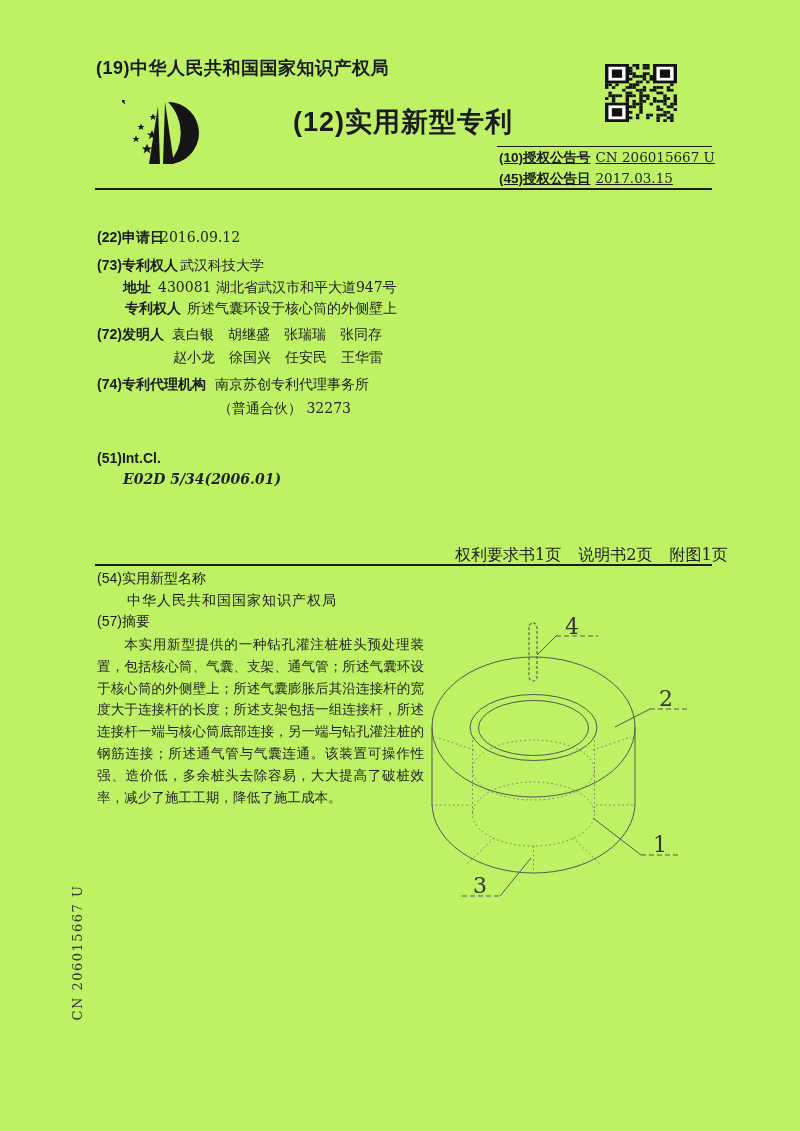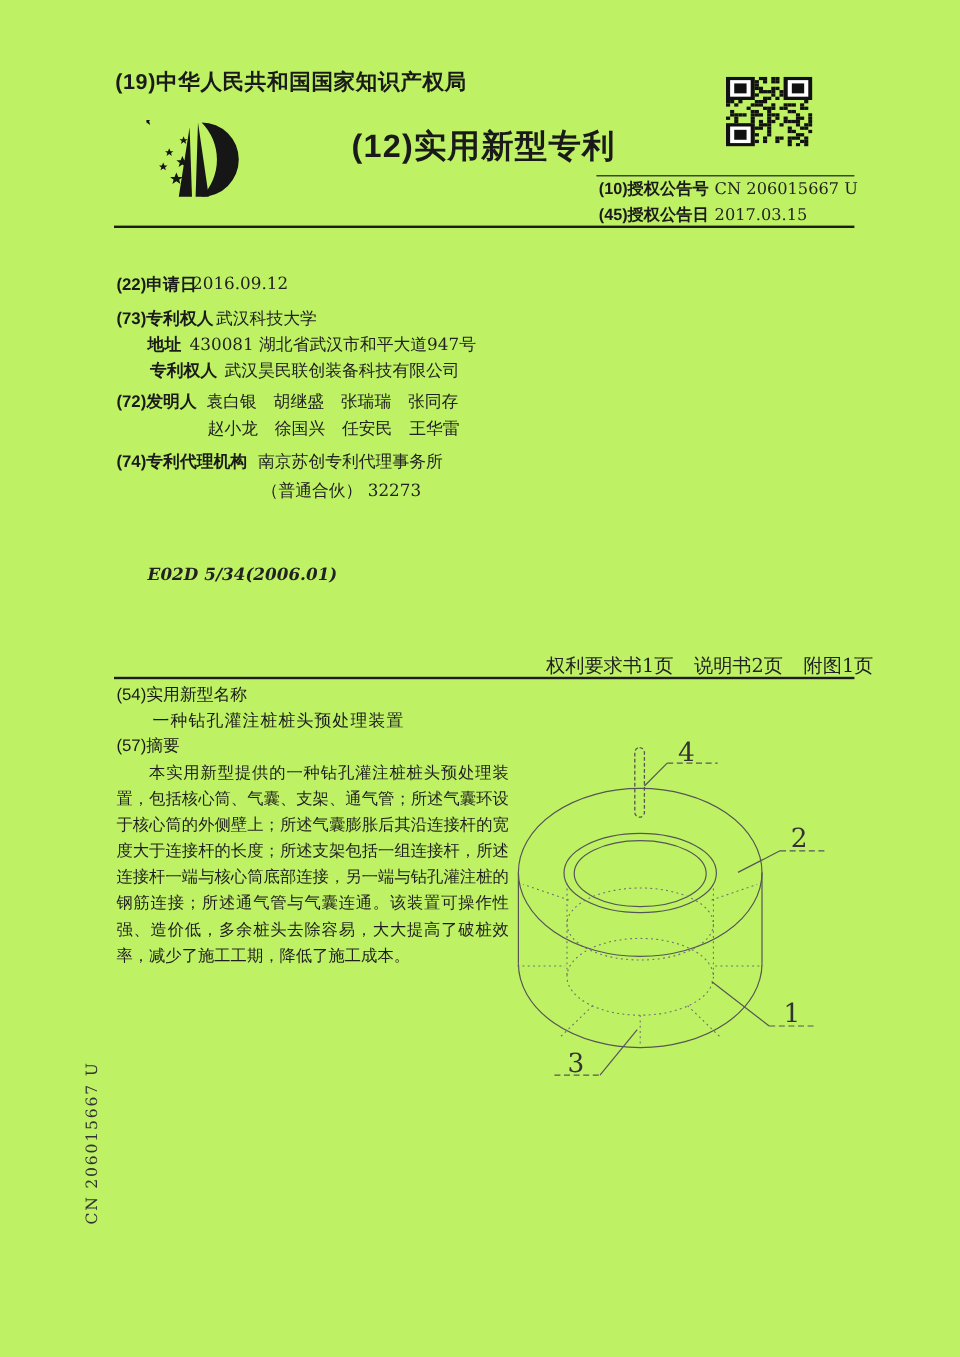--- a/index.html
+++ b/index.html
@@ -4,21 +4,21 @@
 <style>
   html,body{margin:0;padding:0;background:#888;}
   .page{position:relative;width:800px;height:1131px;background:#bef264;margin:0 auto;
         font-family:"Liberation Sans",sans-serif;color:#1a1a1a;overflow:hidden;}
   .abs{position:absolute;}
   .lbl{font-weight:700;font-family:"Liberation Sans",sans-serif;font-size:14px;white-space:nowrap;}
   .val{font-family:"DejaVu Serif",serif;font-size:14px;color:#222;white-space:nowrap;}
   .office{left:96px;top:56px;font-size:18px;font-weight:700;letter-spacing:.5px;}
   .doctitle{left:293px;top:104px;font-size:27px;font-weight:700;letter-spacing:1px;}
   .rule{background:#1d1d1d;}
-  .pubrow{display:flex;gap:5px;align-items:baseline;}
+  .pubrow{display:flex;gap:5px;align-items:baseline;text-decoration:underline;}
   .pubrow .lbl{font-size:13.5px;}
   .pubrow .val{font-size:13.5px;}
   .pages{left:455px;top:545px;font-family:"DejaVu Serif",serif;font-size:16px;color:#222;white-space:nowrap;}
   .pages span{margin-right:12px;}
   .pages span:last-child{margin-right:0;}
   .sectlbl{font-weight:400;font-size:14px;}
   .invtitle{left:127px;top:592px;font-family:"DejaVu Serif",serif;font-size:14px;letter-spacing:1px;}
   .abstract{left:97px;top:634px;width:327px;font-family:"DejaVu Serif",serif;font-size:13.6px;
             line-height:21.8px;text-align:justify;text-indent:2em;color:#1f1f1f;}
   .vertcode{left:-1px;top:944px;width:158px;height:17px;transform:rotate(-90deg);
@@ -211,50 +211,53 @@
   <div class="abs" style="left:97px;top:257px;width:420px;height:18px;">
     <span class="abs lbl" style="left:0;">(73)专利权人</span>
     <span class="abs val" style="left:83px;">武汉科技大学</span>
   </div>
   <div class="abs" style="left:97px;top:279px;width:420px;height:18px;">
     <span class="abs lbl" style="left:26px;">地址</span>
     <span class="abs val" style="left:61px;">430081 湖北省武汉市和平大道947号</span>
   </div>
   <div class="abs" style="left:97px;top:300px;width:420px;height:18px;">
     <span class="abs lbl" style="left:28px;">专利权人</span>
-    <span class="abs val" style="left:90px;">武汉昊民联创装备科技有限公司</span>
+    <span class="abs val" style="left:90px;">所述气囊环设于核心筒的外侧壁上</span>
   </div>
   <div class="abs" style="left:97px;top:326px;width:420px;height:18px;">
     <span class="abs lbl" style="left:0;">(72)发明人</span>
     <span class="abs val" style="left:75px;">袁白银　胡继盛　张瑞瑞　张同存</span>
   </div>
   <div class="abs" style="left:97px;top:349px;width:420px;height:18px;">
     <span class="abs val" style="left:76px;">赵小龙　徐国兴　任安民　王华雷</span>
   </div>
   <div class="abs" style="left:97px;top:376px;width:420px;height:18px;">
     <span class="abs lbl" style="left:0;">(74)专利代理机构</span>
     <span class="abs val" style="left:118px;">南京苏创专利代理事务所</span>
   </div>
   <div class="abs" style="left:97px;top:400px;width:420px;height:18px;">
     <span class="abs val" style="left:121px;">（普通合伙） 32273</span>
+  </div>
+  <div class="abs" style="left:97px;top:450px;width:420px;height:18px;">
+    <span class="abs lbl" style="left:0;">(51)Int.Cl.</span>
   </div>
   <div class="abs" style="left:97px;top:471px;width:420px;height:18px;">
     <span class="abs val italic" style="left:26px;">E02D 5/34(2006.01)</span>
   </div>
 
   <div class="abs pages">
     <span>权利要求书1页</span>
     <span>说明书2页</span>
     <span>附图1页</span>
   </div>
 
   <div class="abs rule" style="left:95px;top:564px;width:617px;height:1.5px;"></div>
 
   <div class="abs sectlbl" style="left:97px;top:570px;">(54)实用新型名称</div>
-  <div class="abs invtitle">一种钻孔灌注桩桩头预处理装置</div>
+  <div class="abs invtitle">中华人民共和国国家知识产权局</div>
   <div class="abs sectlbl" style="left:97px;top:613px;">(57)摘要</div>
   <div class="abs abstract">本实用新型提供的一种钻孔灌注桩桩头预处理装置，包括核心筒、气囊、支架、通气管；所述气囊环设于核心筒的外侧壁上；所述气囊膨胀后其沿连接杆的宽度大于连接杆的长度；所述支架包括一组连接杆，所述连接杆一端与核心筒底部连接，另一端与钻孔灌注桩的钢筋连接；所述通气管与气囊连通。该装置可操作性强、造价低，多余桩头去除容易，大大提高了破桩效率，减少了施工工期，降低了施工成本。</div>
 
   <div class="abs" style="left:428px;top:608px;">
     <svg width="290" height="292" viewBox="0 0 290 292">
 
       <g stroke="#565656" fill="none" stroke-width="1">
         <ellipse cx="105.5" cy="119" rx="101.5" ry="70"></ellipse>
         <line x1="4" y1="119" x2="4" y2="195"></line>
         <line x1="207" y1="119" x2="207" y2="195"></line>

